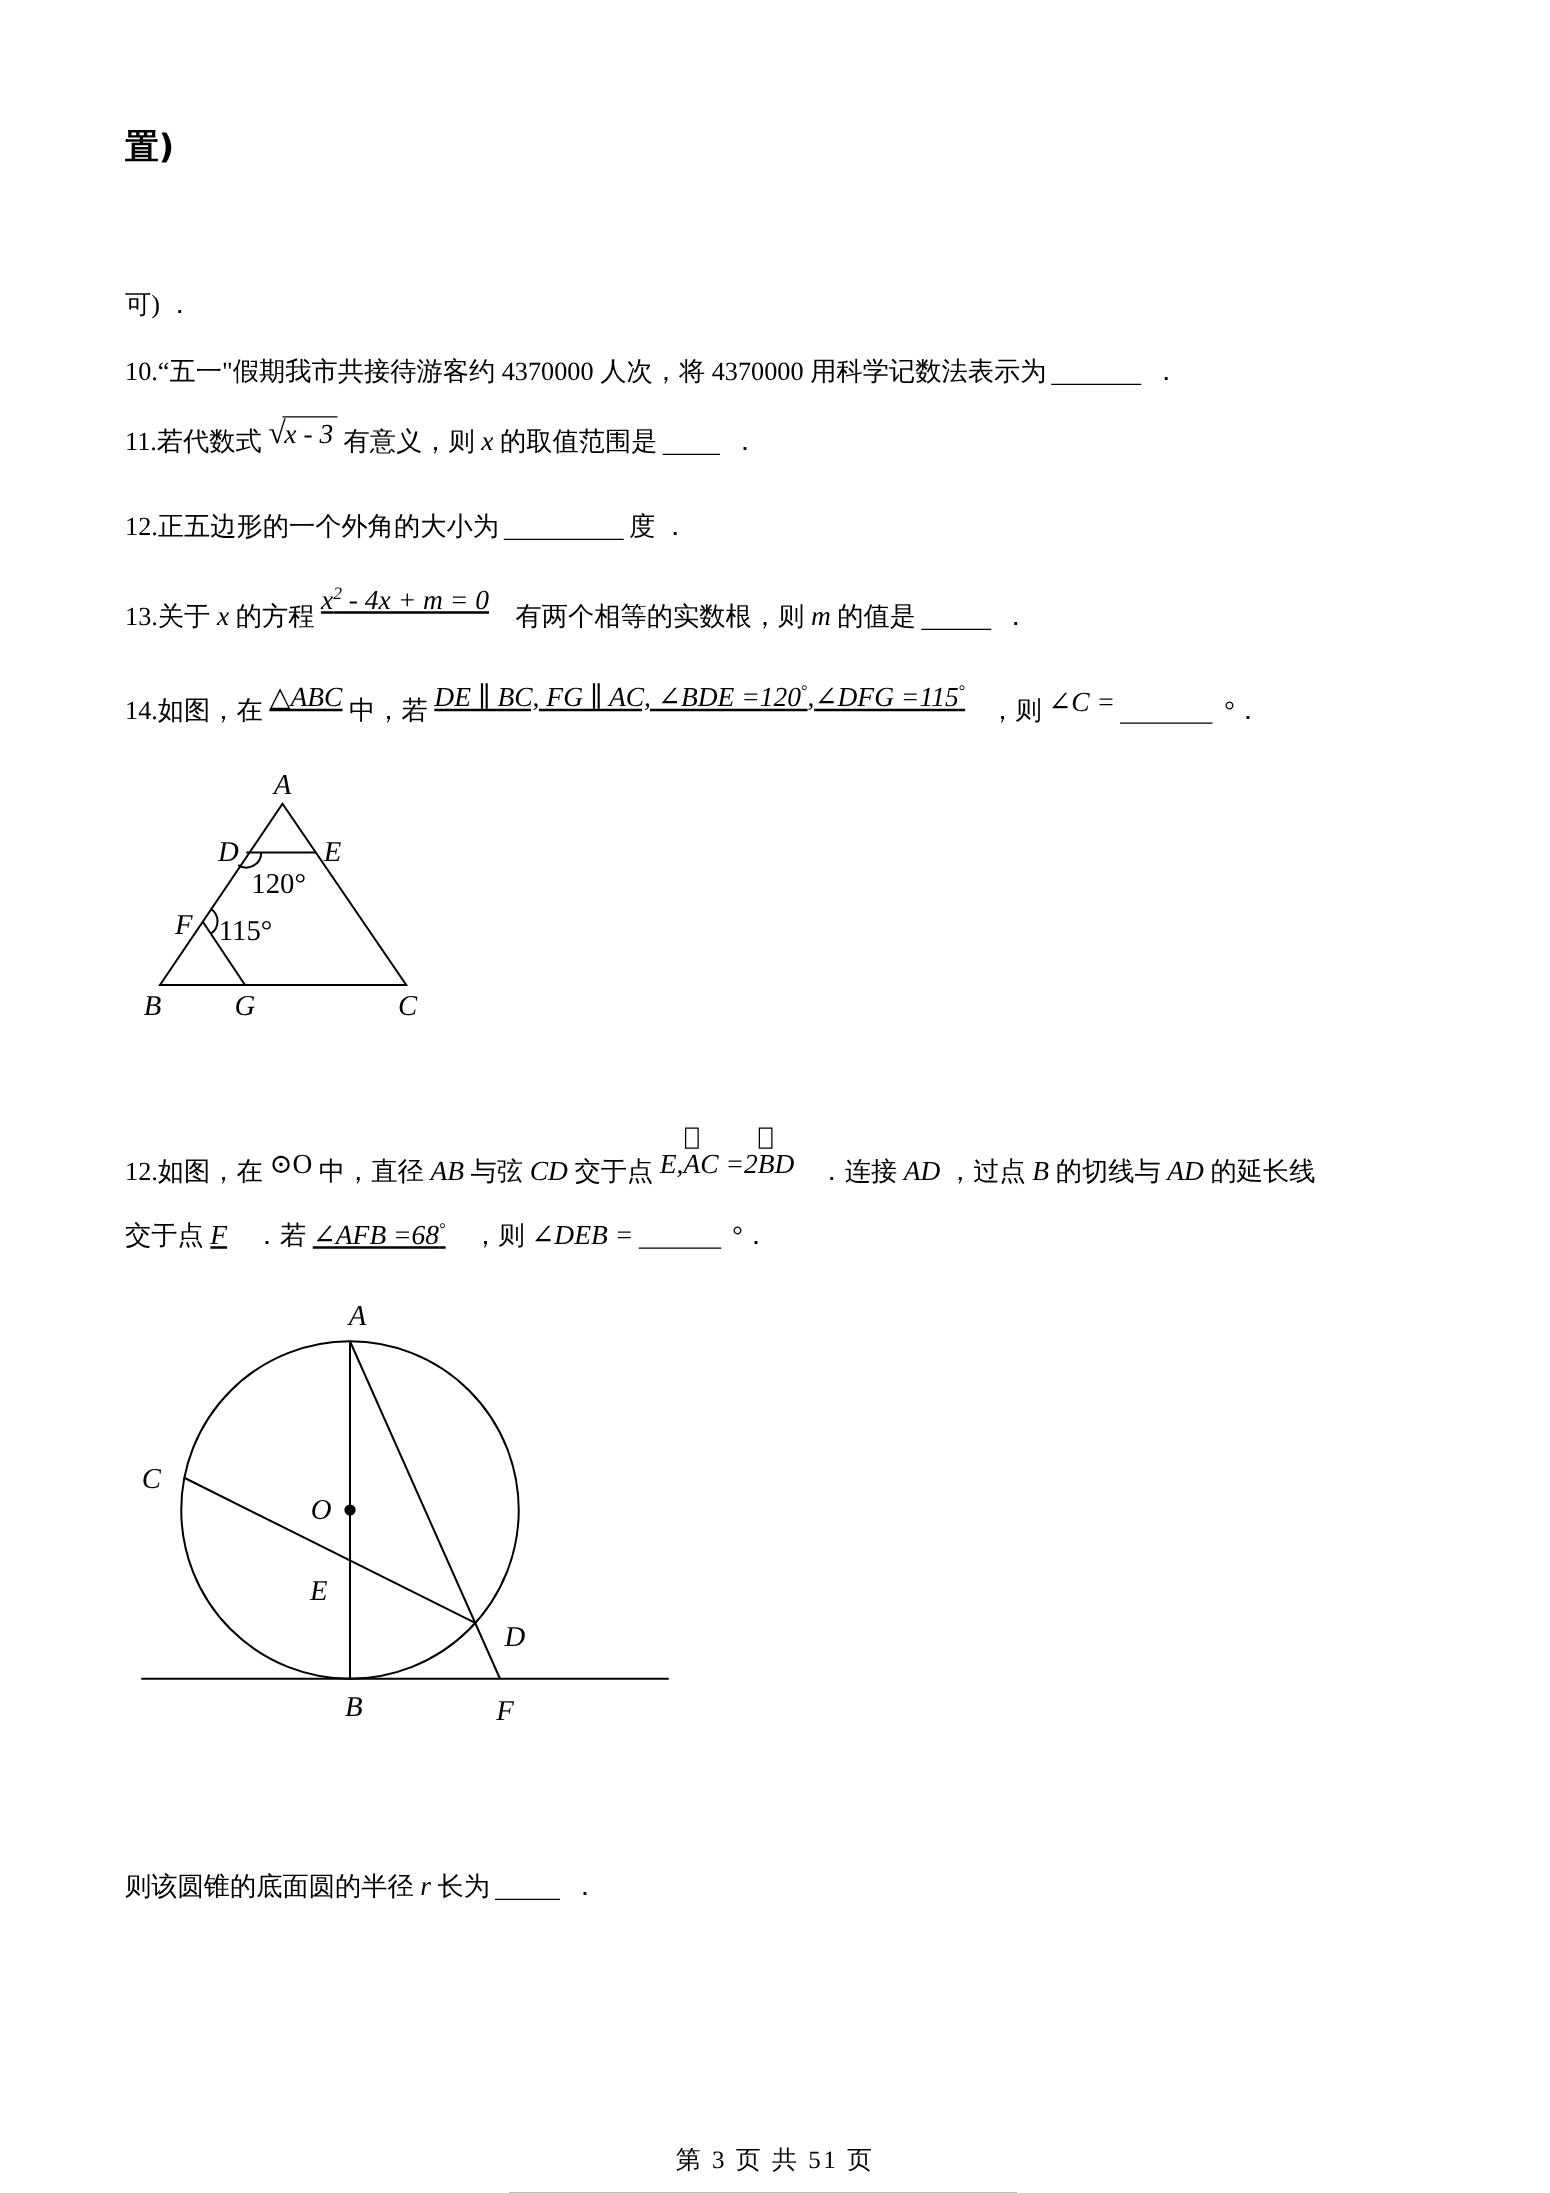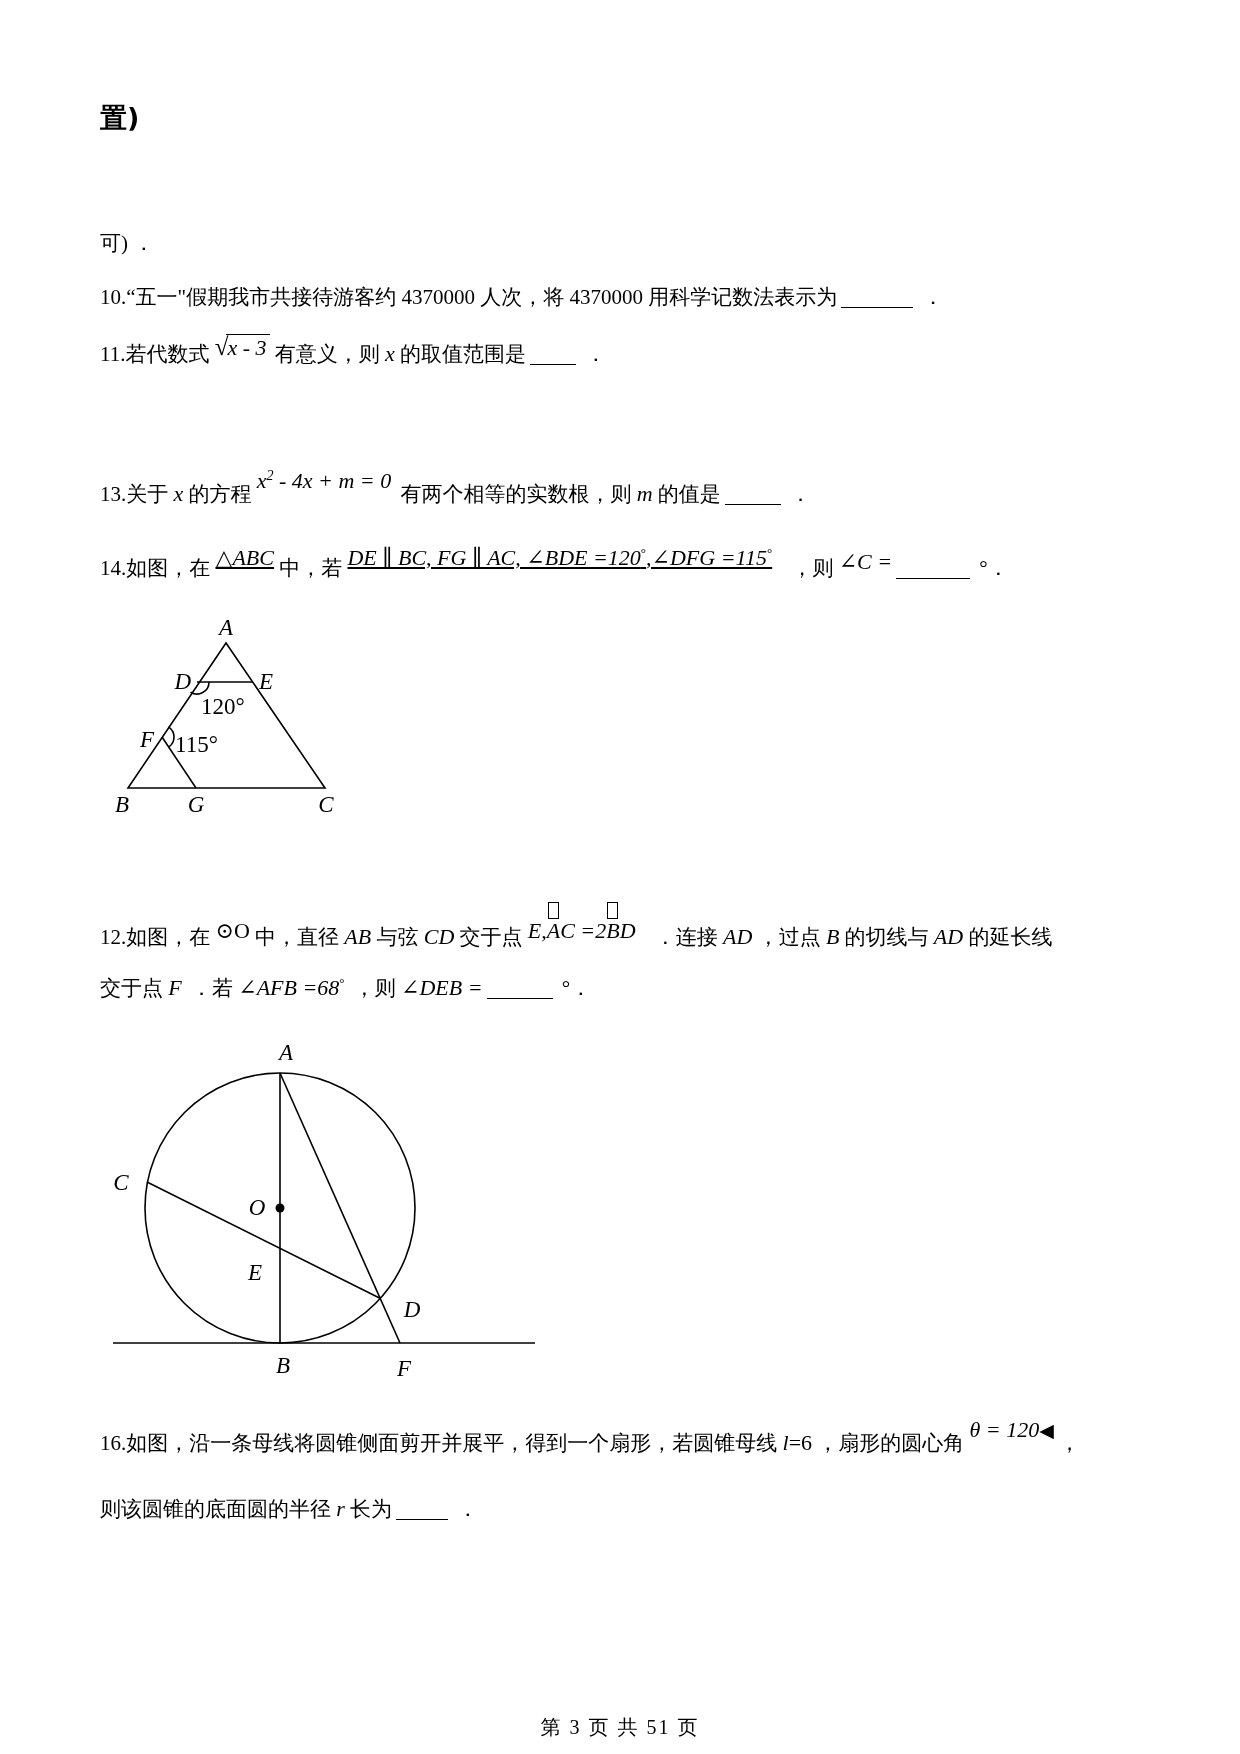--- a/index.html
+++ b/index.html
@@ -26,21 +26,21 @@
   .r13{display:inline-block;transform:translateY(-13px);}
   .blank{display:inline-block;border-bottom:1.6px solid #000;height:18px;vertical-align:-4px;margin:0 4px;}
   .w46{width:46px}.w52{width:52px}.w56{width:56px}.w66{width:66px}
   .w72{width:72px}.w74{width:74px}.w78{width:78px}.w96{width:96px}
   sup.deg{font-size:13px;vertical-align:8px;font-style:normal;}
   .radical{font-style:normal;font-size:25px;}
   .radicand{border-top:1.7px solid #000;padding:0 3px 0 1px;margin-left:-2px;}
   .arcwrap{position:relative;display:inline-block;margin-top:48px;}
   .tofu{position:absolute;left:1px;top:-14px;width:9px;height:15px;border:1.6px solid #000;}
   .gapr{margin-right:14px;}
-  .gaprs{margin-right:4px;}
+  .gaprs{margin-right:16px;text-decoration:underline;}
   .footer{
     position:absolute;top:1714px;left:0;width:100%;
     text-align:center;font-size:20px;letter-spacing:2px;
   }
   svg{position:absolute;overflow:visible;}
   svg .stroke{fill:none;stroke:#000;stroke-width:1.6;}
   svg text{font-family:"Liberation Serif","DejaVu Serif",serif;font-style:italic;font-size:23px;fill:#000;}
   svg text.num{font-style:normal;}
 </style>
 </head>
@@ -63,20 +63,23 @@
 
   <div class="line" style="top:338px;">
     <span>11.若代数式</span>
     <span class="m r6"><span class="radical">√</span><span class="radicand">x - 3</span></span>
     <span>有意义，则</span>
     <span class="m">x</span>
     <span>的取值范围是</span><span class="blank w46"></span>
     <span>．</span>
   </div>
 
+  <div class="line" style="top:406px;">
+    <span>12.正五边形的一个外角的大小为</span><span class="blank w96"></span><span>度 ．</span>
+  </div>
 
   <div class="line" style="top:474px;">
     <span>13.关于</span>
     <span class="m">x</span>
     <span>的方程</span>
     <span class="m r13 gaprs"><span>x</span><sup style="font-size:14px;">2</sup><span> - 4x + m = 0</span></span>
     <span>有两个相等的实数根，则</span>
     <span class="m">m</span>
     <span>的值是</span><span class="blank w56"></span>
     <span>．</span>
@@ -146,27 +149,20 @@
     <circle cx="185" cy="178" r="4.5" fill="#000"></circle>
     <text x="191" y="30" text-anchor="middle">A</text>
     <text x="26" y="160" text-anchor="middle">C</text>
     <text x="162" y="185" text-anchor="middle">O</text>
     <text x="160" y="250" text-anchor="middle">E</text>
     <text x="317" y="287" text-anchor="middle">D</text>
     <text x="188" y="343" text-anchor="middle">B</text>
     <text x="309" y="346" text-anchor="middle">F</text>
   </svg>
 
-  <div class="line" style="top:1428px;">
-    <span>16.如图，沿一条母线将圆锥侧面剪开并展平，得到一个扇形，若圆锥母线</span>
-    <span class="m">l</span><span class="mu">=6</span>
-    <span>，扇形的圆心角</span>
-    <span class="m r13"><span>θ = 120</span><span class="mu" style="font-size:19px;">◀</span></span>
-    <span>，</span>
-  </div>
 
   <div class="line" style="top:1494px;">
     <span>则该圆锥的底面圆的半径</span>
     <span class="m">r</span>
     <span>长为</span><span class="blank w52"></span>
     <span>．</span>
   </div>
 
   <div class="footer">
     <span>第 3 页 共 51 页</span>

